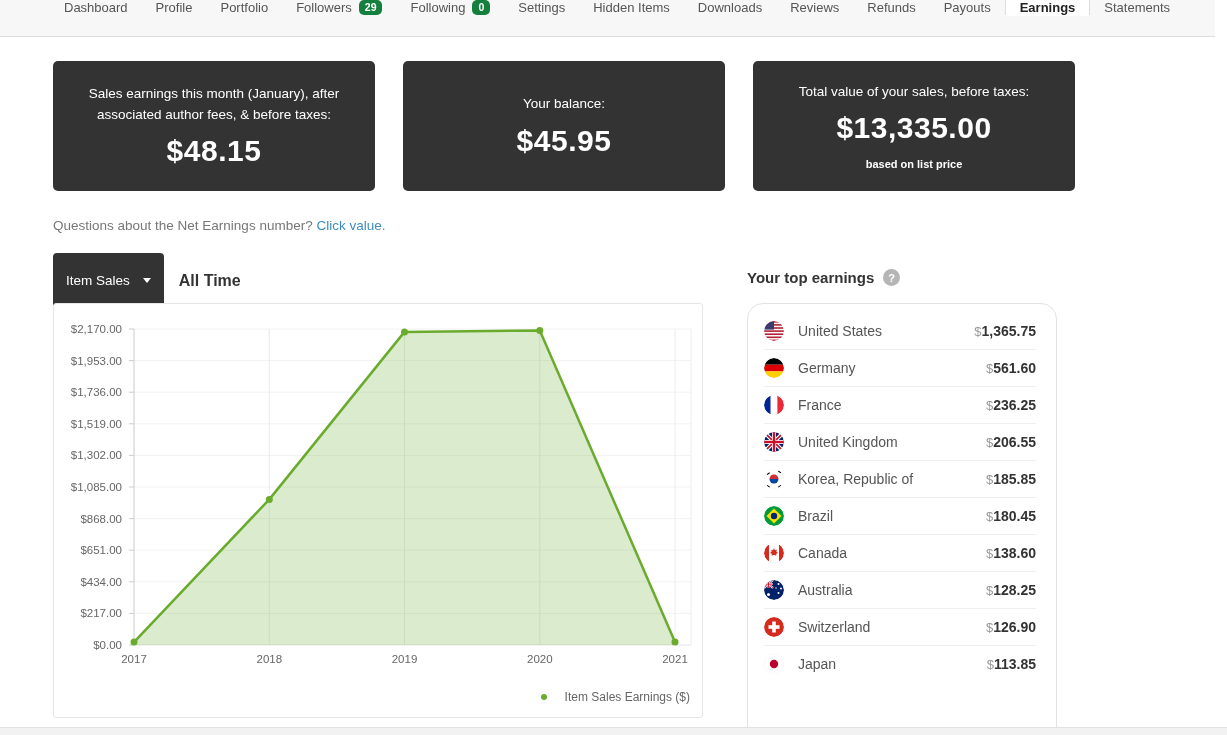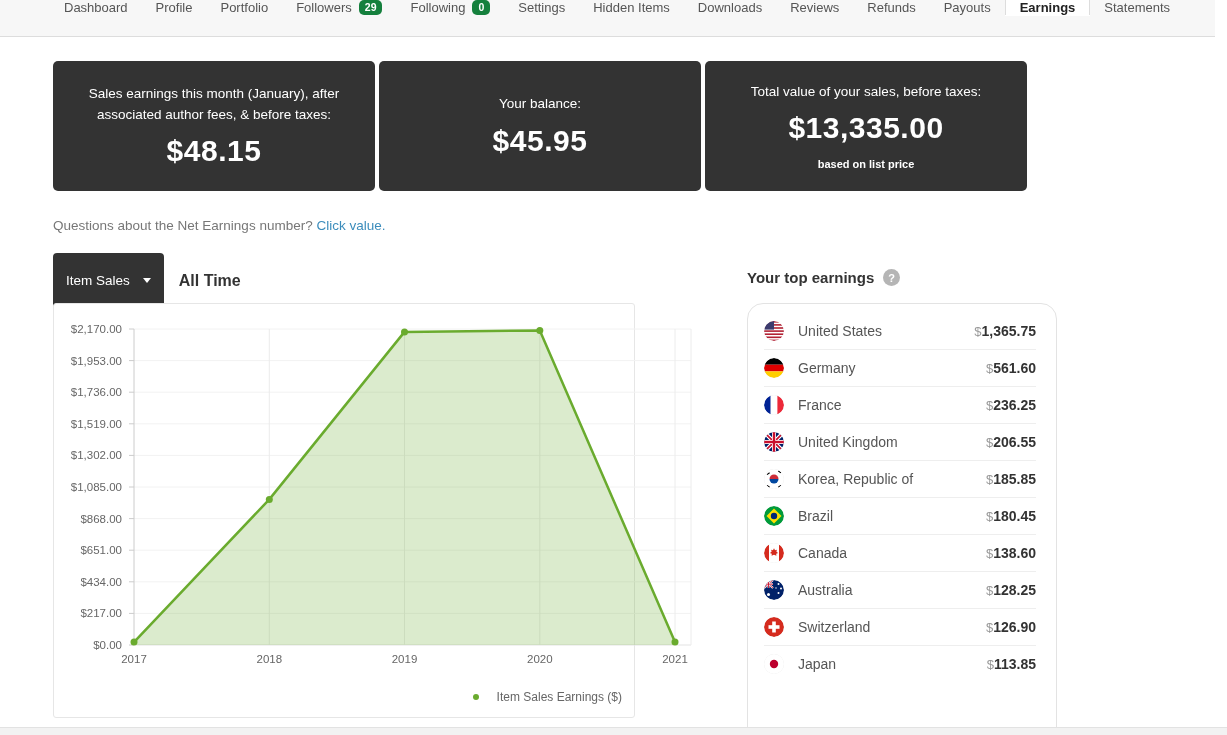--- a/index.html
+++ b/index.html
@@ -9,21 +9,21 @@
   .topnav { position:absolute; top:0; left:0; right:12px; height:36px; background:#f7f7f7;
             border-bottom:1px solid #ddd; display:flex; align-items:flex-start; padding-left:50px; box-sizing:content-box; }
   .nav-item { display:flex; align-items:center; gap:7px; padding:0 14px; font-size:13px; color:#555;
               text-decoration:none; cursor:pointer; white-space:nowrap; }
   .nav-item.active { background:#fff; border-left:1px solid #ddd; border-right:1px solid #ddd;
                      font-weight:bold; color:#222; box-shadow:0 1px 0 0 #fff; }
   .badge { background:#15803d; color:#fff; font-size:10.5px; font-weight:bold; padding:2px 6px;
            border-radius:5px; line-height:1; }
 
   
-  .cards { position:absolute; top:61px; left:53px; display:flex; gap:4px; }
+  .cards { position:absolute; top:61px; left:53px; display:flex; gap:28px; }
   .card { width:322px; height:130px; background:var(--card-bg,#333); border-radius:5px; color:#fff;
           display:flex; flex-direction:column; justify-content:center; align-items:center;
           text-align:center; padding:0 24px; box-sizing:border-box; }
   .card-label { font-size:13.5px; line-height:1.5; }
   .card-value { font-size:30px; font-weight:bold; margin-top:9px; letter-spacing:.5px; }
   .card-note  { font-size:11px; font-weight:bold; margin-top:13px; }
 
   
   .questions { position:absolute; top:218px; left:53px; font-size:13.5px; color:#777; }
   .questions a { color:var(--link,#3c8dbc); text-decoration:none; cursor:pointer; }
@@ -31,21 +31,21 @@
   
   .controls { position:absolute; top:253px; left:53px; display:flex; align-items:center; }
   .dropdown-btn { background:var(--card-bg,#333); color:#fff; border:none; border-radius:4px;
                   font-size:13.5px; padding:20px 13px; display:flex; align-items:center; gap:13px;
                   cursor:pointer; font-family:inherit; }
   .caret { width:0; height:0; border-left:4px solid transparent; border-right:4px solid transparent;
            border-top:5px solid #fff; }
   .period { margin-left:15px; font-size:16px; font-weight:bold; color:#333; }
 
   
-  .chart-panel { position:absolute; top:303px; left:53px; width:582px; height:415px; background:#fff;
+  .chart-panel { position:absolute; top:303px; left:53px; width:650px; height:415px; background:#fff;
                  border:1px solid #e6e6e6; border-radius:3px; box-sizing:border-box; }
   .legend { position:absolute; right:12px; bottom:13px; display:flex; align-items:center; gap:18px;
             font-size:12px; color:#666; }
   .legend-dot { width:6px; height:6px; border-radius:50%; background:var(--accent,#6aab2e); }
   svg text { font-family:"Liberation Sans",sans-serif; }
 
   
   .countries-title { position:absolute; top:269px; left:747px; display:flex; align-items:center; gap:9px;
                      font-size:15px; font-weight:bold; color:#333; }
   .help-icon { width:17px; height:17px; border-radius:50%; background:#b5b5b5; color:#fff; font-size:11px;

